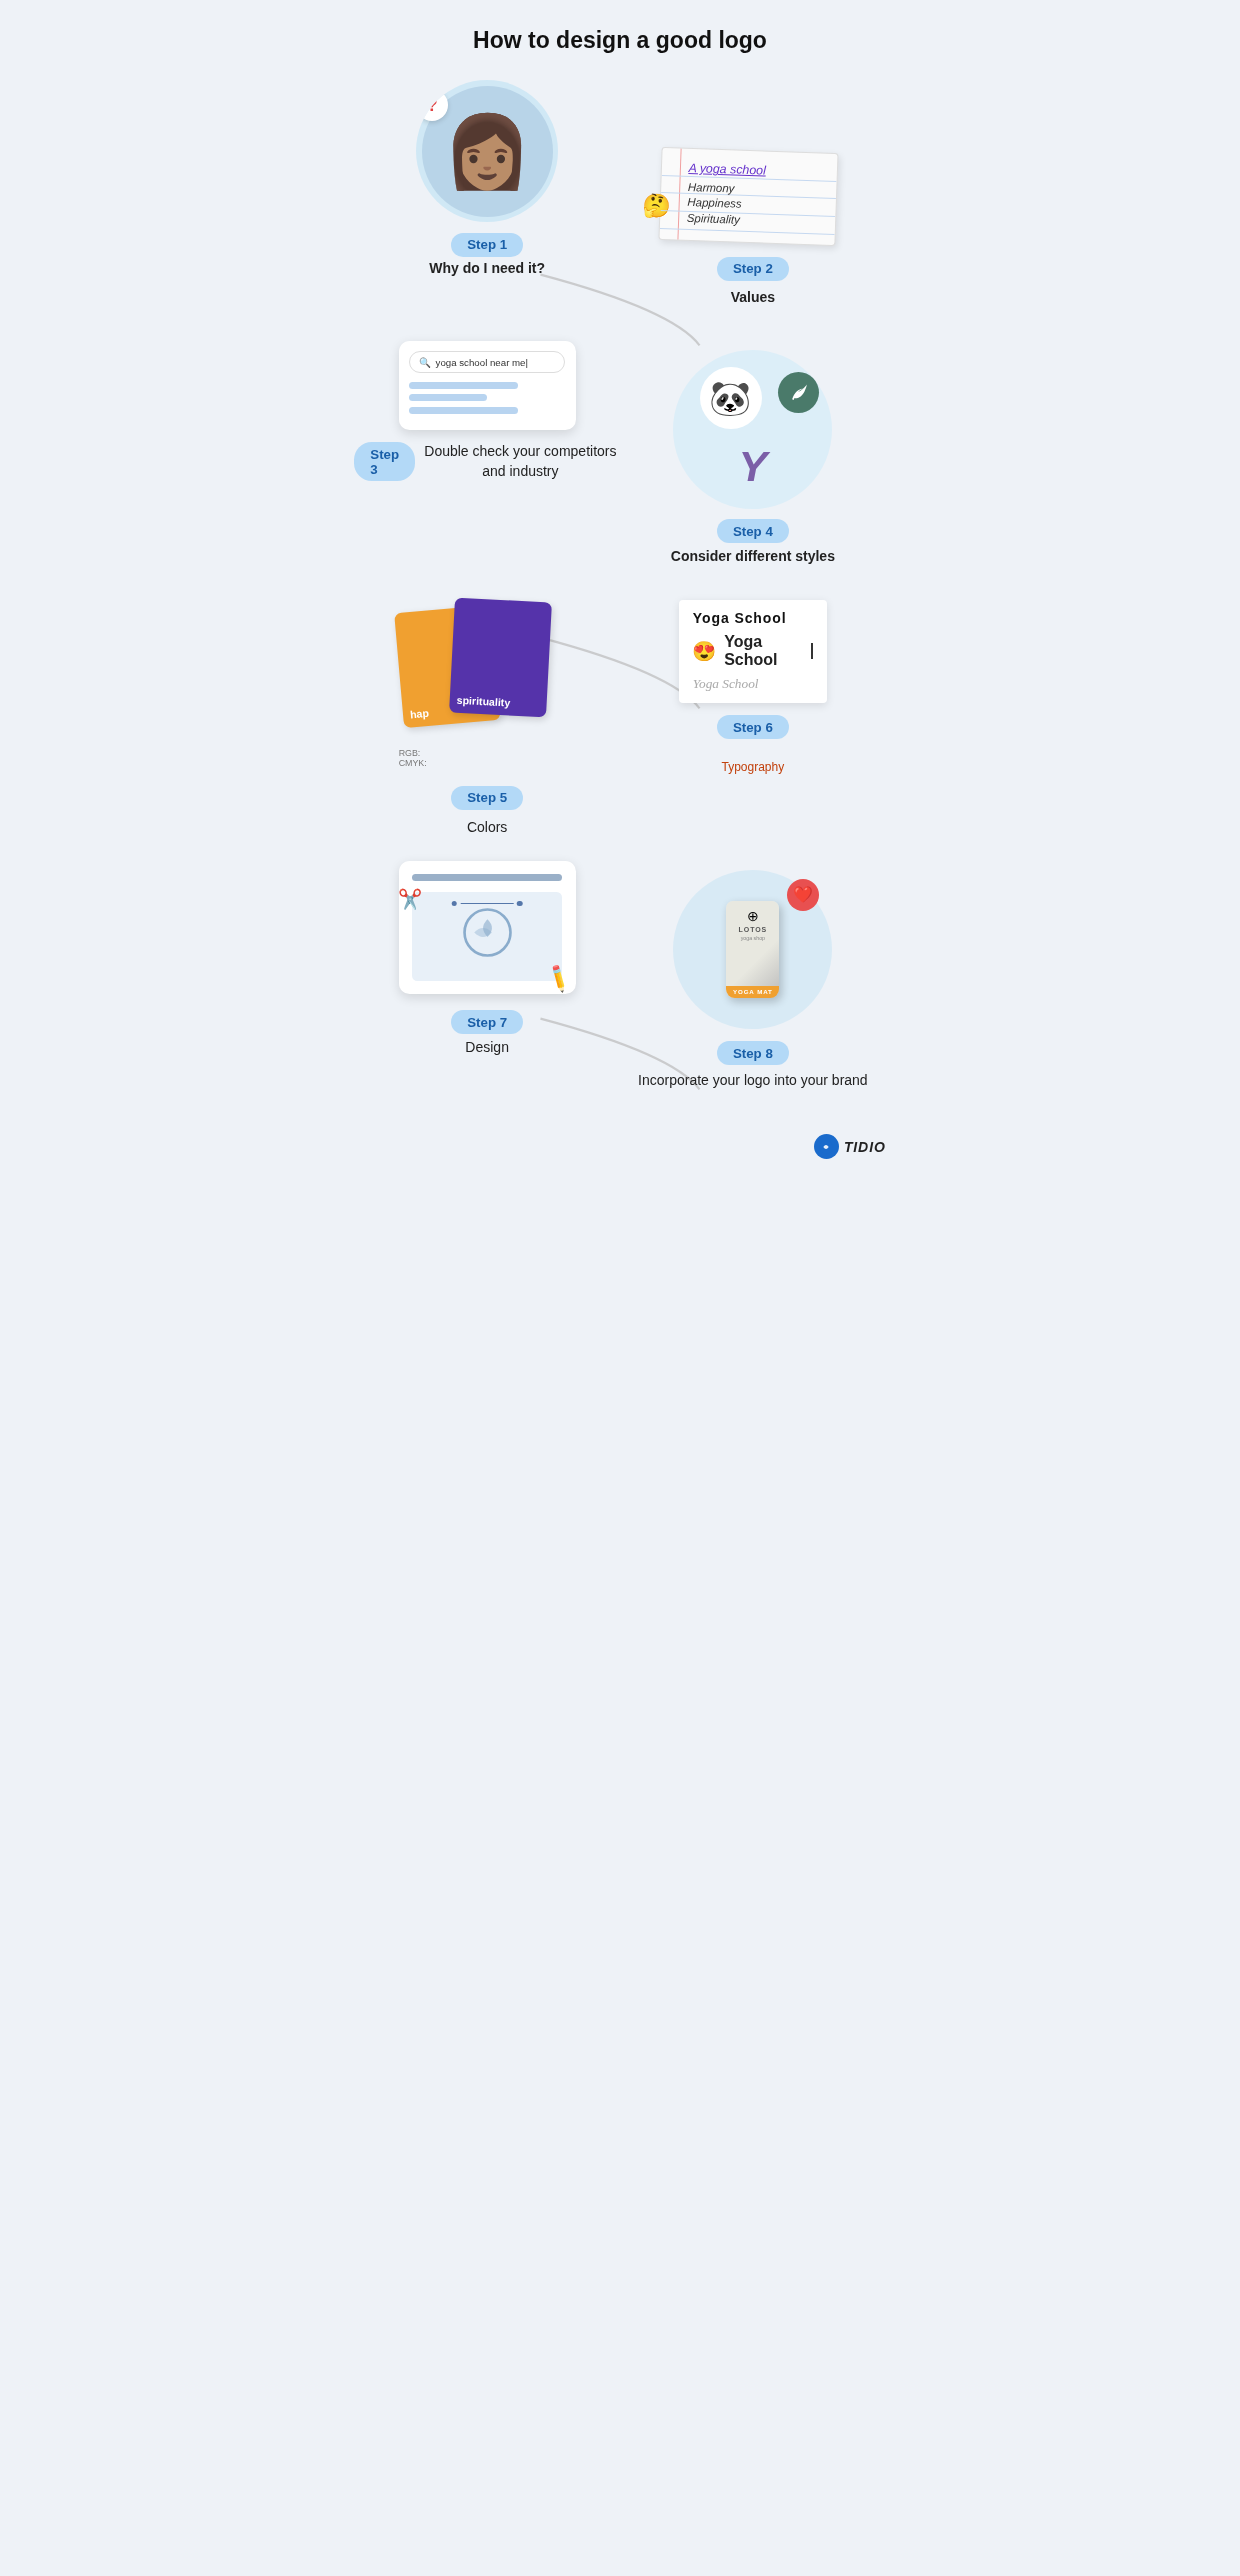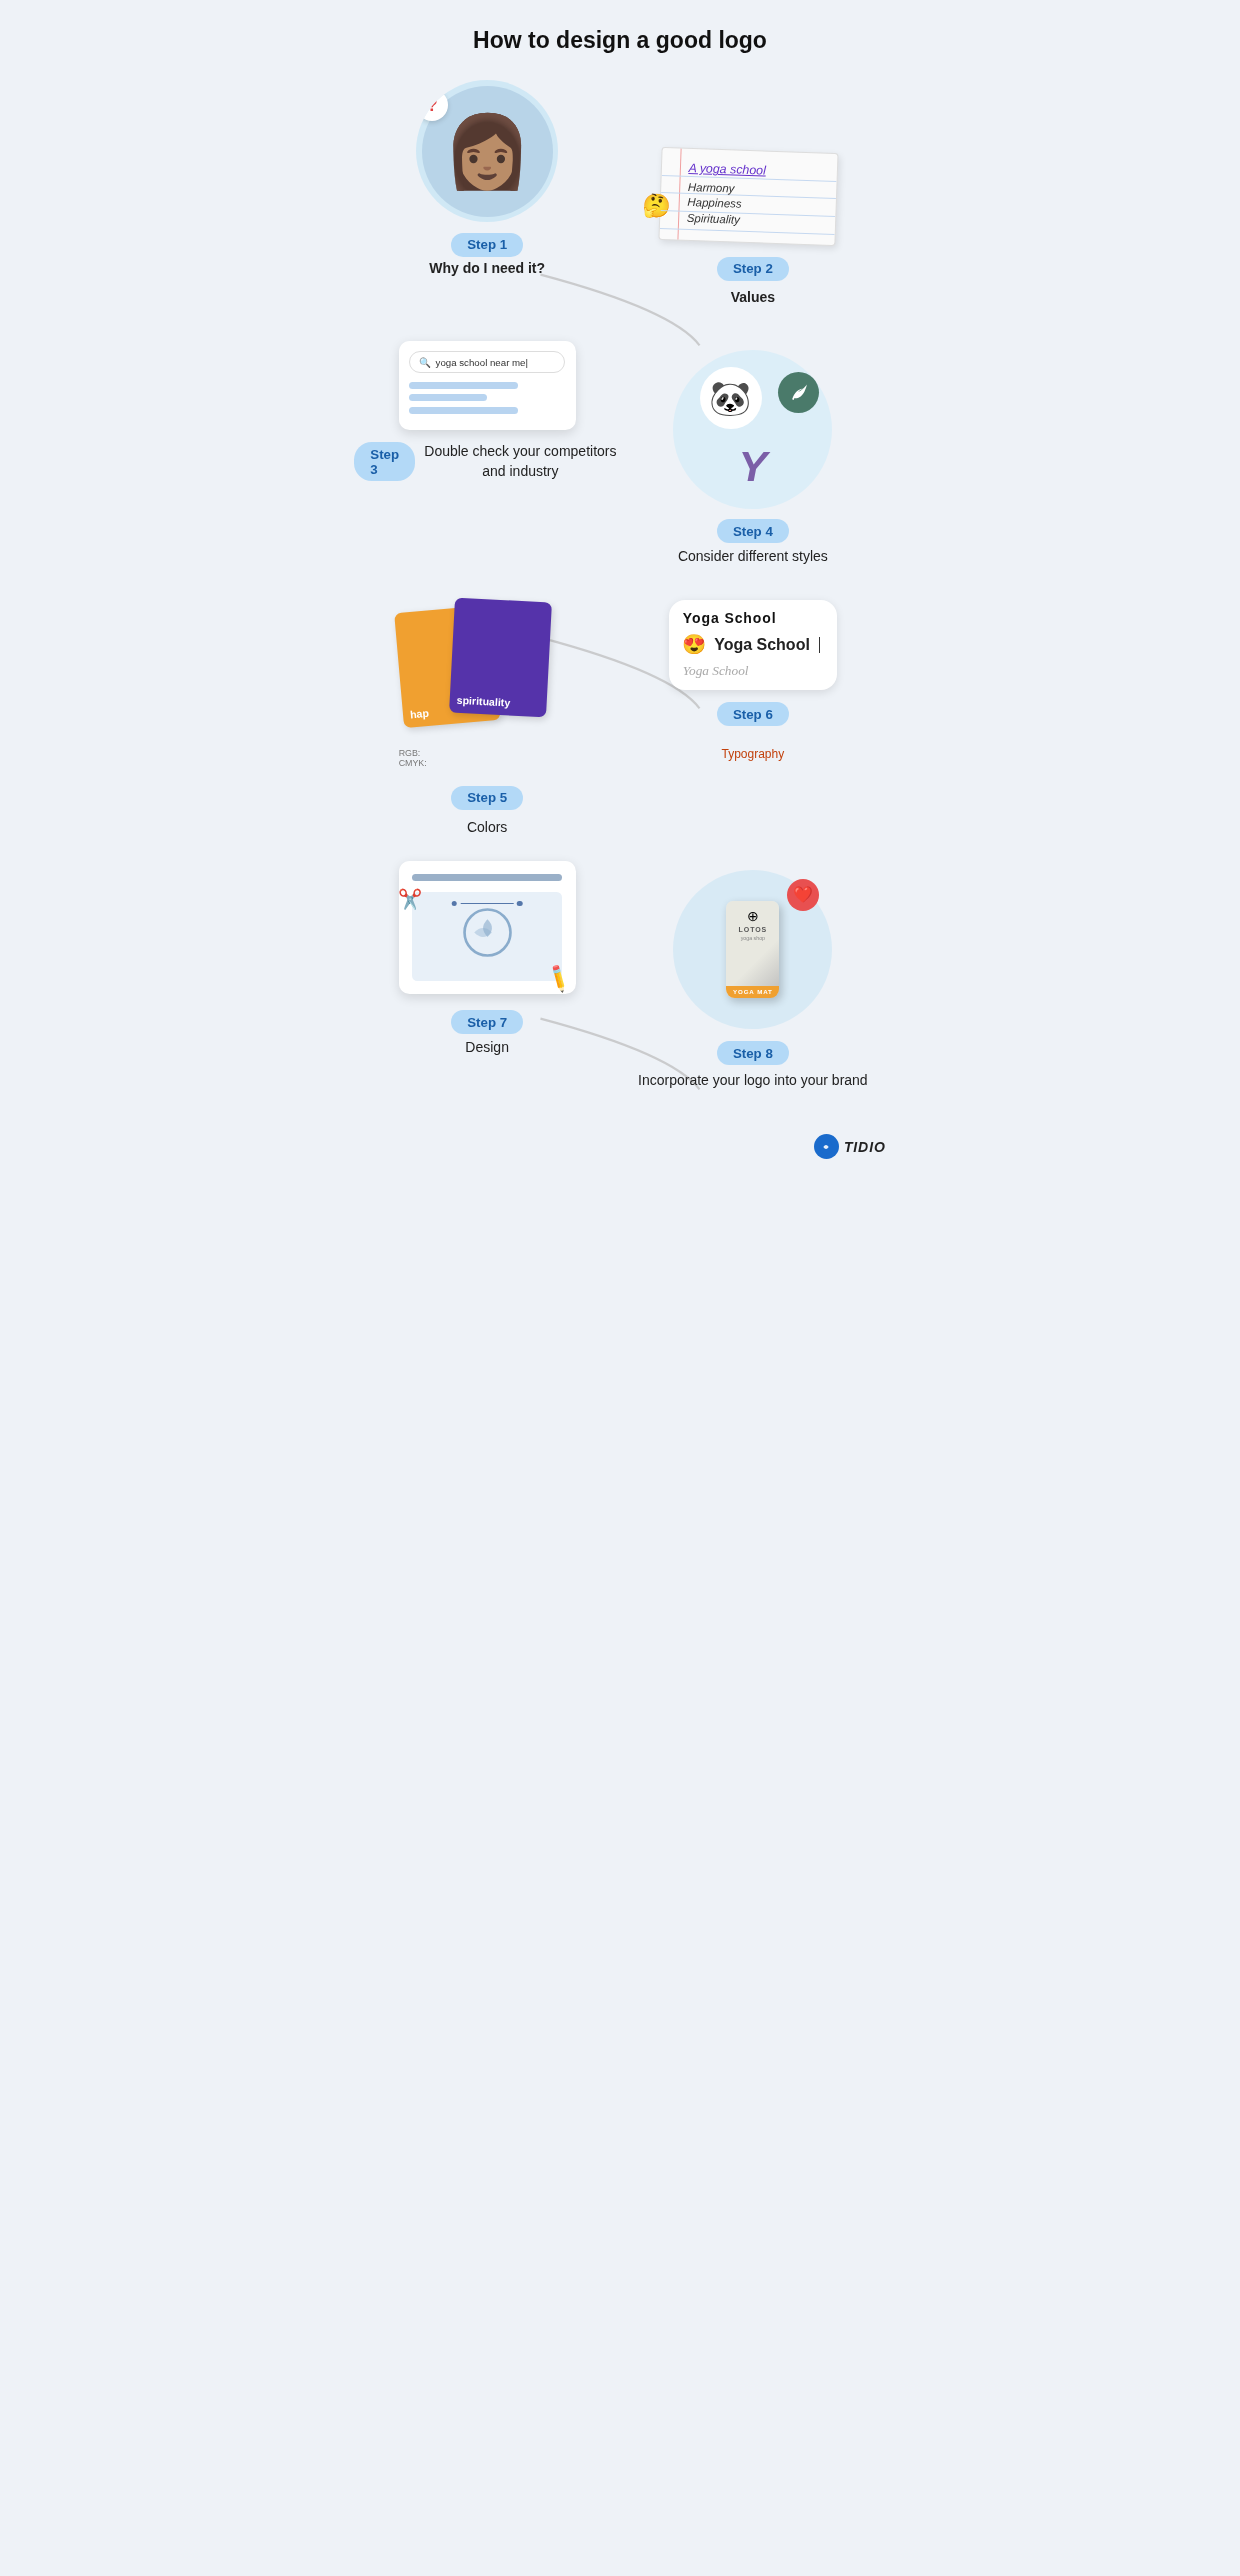--- a/index.html
+++ b/index.html
@@ -181,21 +181,21 @@
     .logo-y {
       position: absolute;
       bottom: 17.7px;
       left: 50%;
       transform: translateX(-50%);
       font-size: 43px;
       color: #7b5ea7;
       font-weight: 900;
       font-style: italic;
     }
-    .step4-label { font-size: 14px; font-weight: 400; color: #222; text-align: right; }
+    .step4-label { font-size: 14px; font-weight: 700; color: #222; text-align: right; }
     .colors-mockup {
       width: 177px;
       position: relative;
       height: 142px;
       margin-top: 8.9px;
     }
     .color-card {
       width: 97px;
       height: 115px;
       border-radius: 7px;
@@ -215,23 +215,23 @@
       transform: rotate(-5deg);
     }
     .color-card.purple {
       background: #5533aa;
       left: 53px;
       top: 0;
       transform: rotate(3deg);
     }
     .step5-label { font-size: 14px; font-weight: 500; color: #222; }
     .typography-box {
-      width: 168px;
+      width: 148px;
       background: white;
-      border-radius: 16px;
+      border-radius: 4px;
       padding: 10.6px 14px;
       box-shadow: 0 2.7px 8.9px rgba(0,0,0,0.1);
       position: relative;
     }
     .typo-line1 { font-size: 14px; font-weight: 900; color: #111; letter-spacing: 0.9px; }
     .typo-line2-row { display: flex; align-items: center; gap: 7px; margin: 7px 0; }
     .fire-emoji { font-size: 19.5px; }
     .typo-line2 { font-size: 16px; font-weight: 700; color: #222; }
     .cursor-line { display: inline-block; width: 1.8px; height: 16px; background: #333; vertical-align: middle; margin-left: 1.8px; }
     .typo-line3 { font-size: 13.3px; color: #aaa; font-style: italic; font-family: Georgia, serif; }

